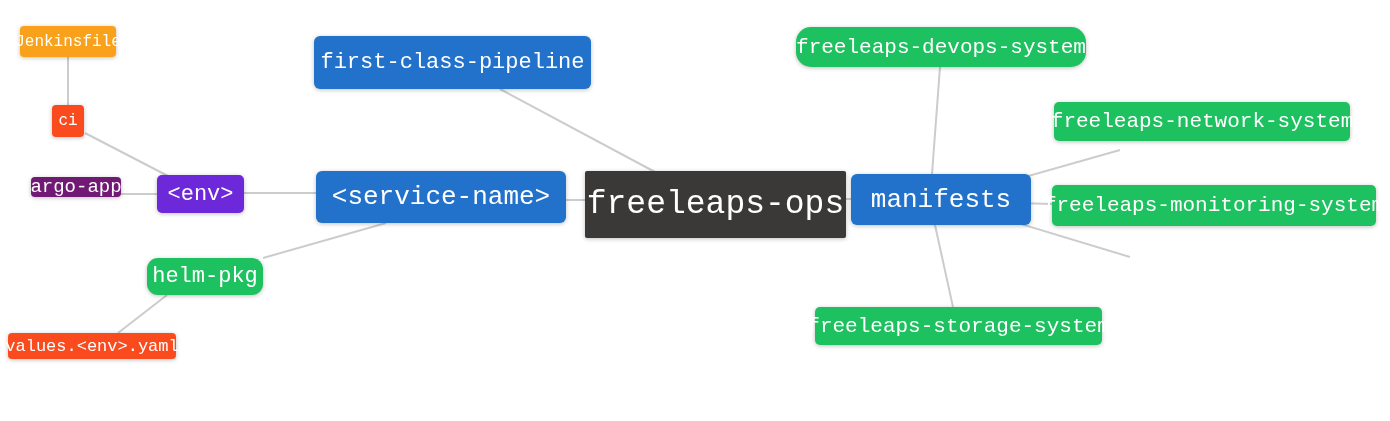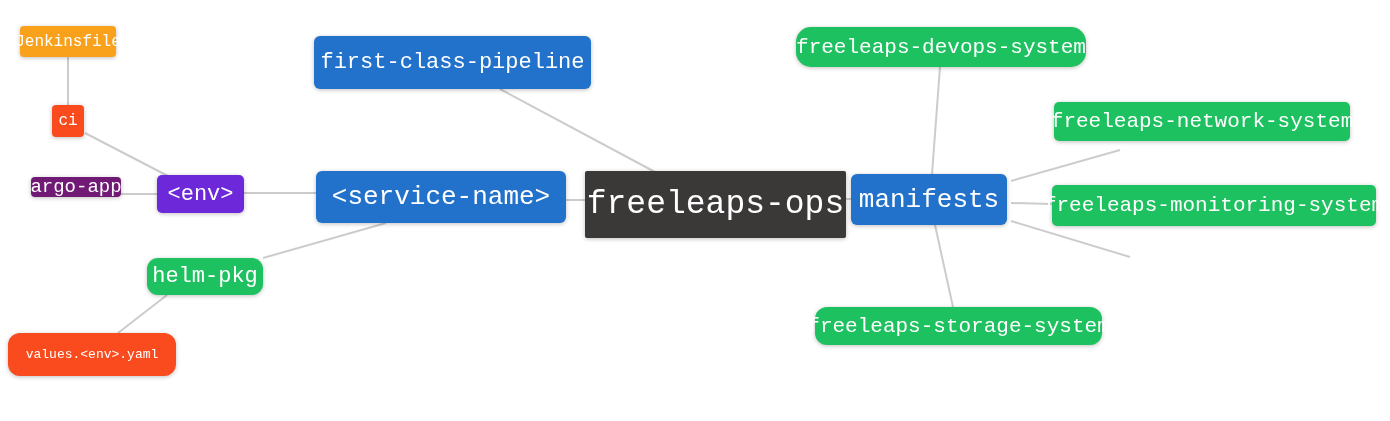--- a/index.html
+++ b/index.html
@@ -42,22 +42,22 @@
       <line x1="1011" y1="203" x2="1052" y2="204" stroke="#cccccc" stroke-width="2"></line>
       <line x1="1011" y1="221" x2="1130" y2="257" stroke="#cccccc" stroke-width="2"></line>
       <line x1="935" y1="225" x2="953" y2="307" stroke="#cccccc" stroke-width="2"></line>
     </svg>
 
 <div class="node" style="left: 20px; top: 26px; width: 96px; height: 31px; background: rgb(249, 161, 27); font-size: 16px; border-radius: 4px;">Jenkinsfile</div>
     <div class="node" style="left: 52px; top: 105px; width: 32px; height: 32px; background: rgb(250, 75, 30); font-size: 16px; border-radius: 4px;">ci</div>
     <div class="node" style="left: 31px; top: 177px; width: 90px; height: 20px; background: #701a75; font-size: 19px; border-radius: 4px;">argo-app</div>
     <div class="node" style="left: 157px; top: 175px; width: 87px; height: 38px; background: #6d28d9; font-size: 22px; border-radius: 5px;">&lt;env&gt;</div>
     <div class="node" style="left: 147px; top: 258px; width: 116px; height: 37px; background: rgb(30, 193, 95); font-size: 22px; border-radius: 11px;">helm-pkg</div>
-    <div class="node" style="left: 8px; top: 333px; width: 168px; height: 43px; background: rgb(250, 75, 30); font-size: 13px; border-radius: 12px;">values.&lt;env&gt;.yaml</div>
+    <div class="node" style="left: 8px; top: 333px; width: 168px; height: 26px; background: rgb(250, 75, 30); font-size: 17px; border-radius: 4px;">values.&lt;env&gt;.yaml</div>
     <div class="node" style="left: 314px; top: 36px; width: 277px; height: 53px; background: rgb(34, 114, 203); font-size: 22px; border-radius: 6px;">first-class-pipeline</div>
     <div class="node" style="left: 316px; top: 171px; width: 250px; height: 52px; background: rgb(34, 114, 203); font-size: 26px; border-radius: 6px;">&lt;service-name&gt;</div>
     <div class="node" style="left: 585px; top: 171px; width: 261px; height: 67px; background: rgb(59, 56, 56); font-size: 33px; border-radius: 2px;">freeleaps-ops</div>
-    <div class="node" style="left: 851px; top: 174px; width: 156px; height: 51px; background: rgb(34, 114, 203); font-size: 26px; border-radius: 6px;">manifests</div>
+    <div class="node" style="left: 851px; top: 174px; width: 180px; height: 51px; background: rgb(34, 114, 203); font-size: 26px; border-radius: 6px;">manifests</div>
     <div class="node" style="left: 796px; top: 27px; width: 290px; height: 40px; background: rgb(30, 193, 95); font-size: 21px; border-radius: 15px;">freeleaps-devops-system</div>
     <div class="node" style="left: 1054px; top: 102px; width: 296px; height: 39px; background: rgb(30, 193, 95); font-size: 21px; border-radius: 5px;">freeleaps-network-system</div>
     <div class="node" style="left: 1052px; top: 185px; width: 324px; height: 41px; background: rgb(30, 193, 95); font-size: 21px; border-radius: 5px; text-align: center;">freeleaps-monitoring-system</div>
-    <div class="node" style="left: 815px; top: 307px; width: 287px; height: 38px; background: rgb(30, 193, 95); font-size: 21px; border-radius: 12px;">freeleaps-storage-system</div>
+    <div class="node" style="left: 815px; top: 307px; width: 287px; height: 38px; background: rgb(30, 193, 95); font-size: 21px; border-radius: 5px;">freeleaps-storage-system</div>
   </div>
 
 </body></html>

